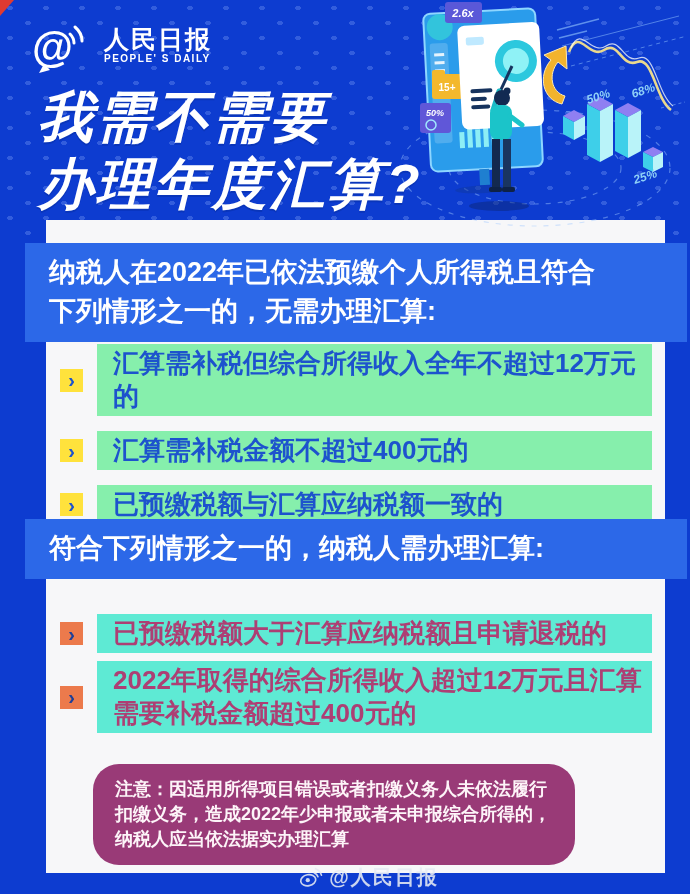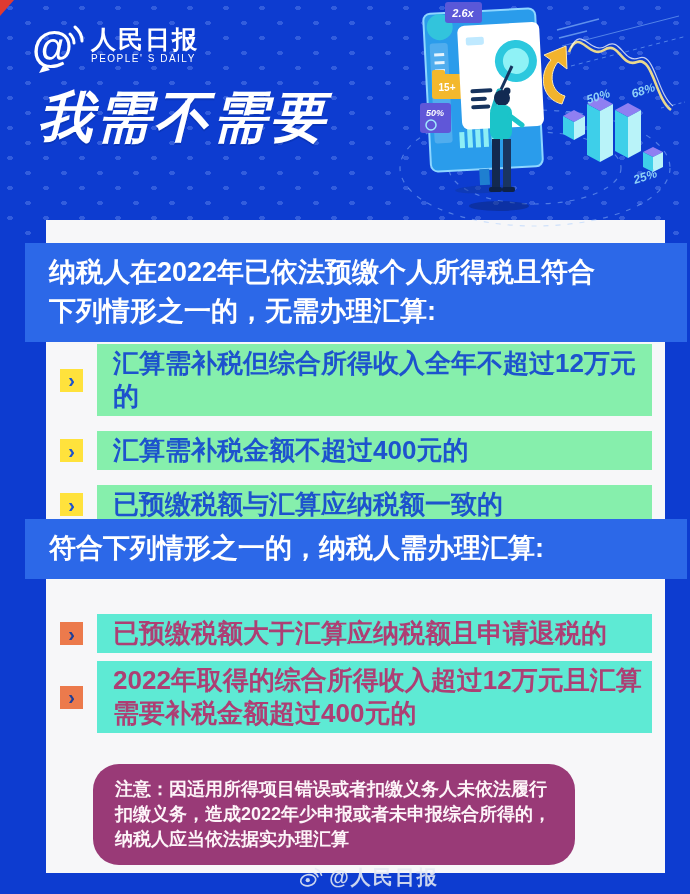--- a/index.html
+++ b/index.html
@@ -8,23 +8,23 @@
   
   .dots{position:absolute;left:0;top:0;width:100%;height:238px;
     background-image:
       radial-gradient(ellipse 5px 4px at 10px 8px, rgba(150,180,255,.28) 60%, transparent 62%),
       radial-gradient(ellipse 5px 4px at 28px 23px, rgba(150,180,255,.28) 60%, transparent 62%);
     background-size:36px 30px;}
   .corner-red{position:absolute;left:0;top:0;width:0;height:0;
     border-left:14px solid #e03a30;border-bottom:16px solid transparent;}
   
   .logo{position:absolute;left:32px;top:22px;display:flex;align-items:flex-start;color:#fff;z-index:3;}
-  .logo-text{margin-left:7px;margin-top:4px;}
+  .logo-text{margin-left:20px;margin-top:4px;}
   .logo-cn{font-size:25px;font-weight:900;letter-spacing:2px;line-height:26px;}
-  .logo-en{font-size:10px;font-weight:400;letter-spacing:1.5px;margin-top:1px;}
+  .logo-en{font-size:10px;font-weight:700;letter-spacing:1.5px;margin-top:1px;}
   
   .title{position:absolute;left:38px;top:84px;margin:0;color:#fff;z-index:3;
     font-size:55px;line-height:67px;font-weight:900;font-style:italic;letter-spacing:3px;
     text-shadow:0 2px 0 rgba(0,30,120,.25);}
   
   .illus{position:absolute;left:385px;top:0;width:305px;height:240px;z-index:2;}
   
   .panel{position:absolute;left:46px;top:220px;width:619px;height:653px;background:#f7f7f9;}
   
   .hdr{position:absolute;left:25px;width:662px;background:#2c68e8;color:#fff;
@@ -166,20 +166,21 @@
       <line x1="0" y1="22" x2="42" y2="11" stroke="rgba(150,200,255,.6)" stroke-width="1.4"></line>
       <line x1="2" y1="30" x2="30" y2="23" stroke="rgba(150,200,255,.6)" stroke-width="1.4"></line>
       <path d="M12,44 C22,18 32,52 47,42 C62,32 64,60 80,54 C96,48 98,90 114,102" fill="none" stroke="#ead98e" stroke-width="2.6"></path>
       <path d="M14,40 C24,16 34,48 49,38 C64,28 66,56 82,50 C98,44 100,86 116,98" fill="none" stroke="rgba(255,255,255,.75)" stroke-width="1.2"></path>
       <line x1="104" y1="100" x2="128" y2="94" stroke="rgba(150,200,255,.5)" stroke-width="1" stroke-dasharray="3 3"></line>
     </g>
   </svg>
 
   <h1 class="title">
     <span>我需不需要</span><br>
+    <span>办理年度汇算?</span>
   </h1>
 
   <div class="panel"></div>
 
   <div class="hdr header1">
     <span>纳税人在2022年已依法预缴个人所得税且符合</span><br>
     <span>下列情形之一的，</span><span class="yellow">无需办理汇算:</span>
   </div>
 
   <div class="list list1">

